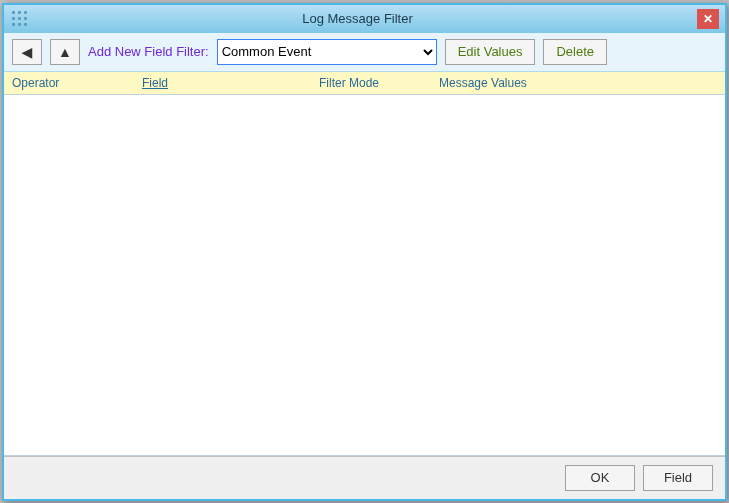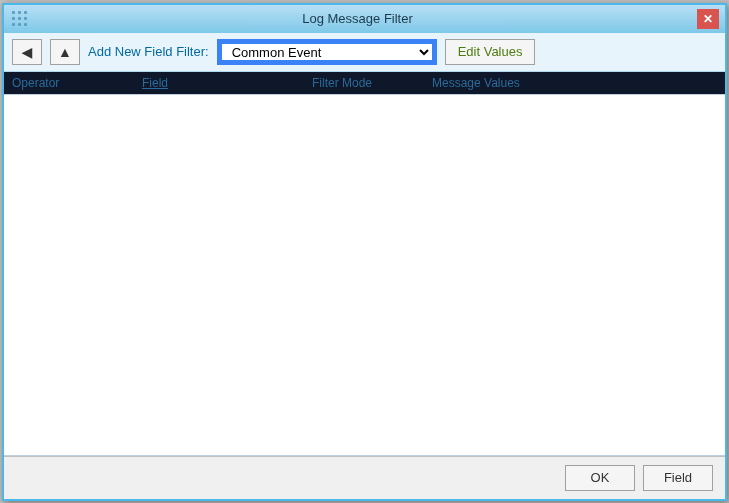--- a/index.html
+++ b/index.html
@@ -88,57 +88,57 @@
       background: #f5f5f5;
       border: 1px solid #a0a0a0;
       cursor: pointer;
       display: flex;
       align-items: center;
       justify-content: center;
       font-size: 14px;
       color: #333;
     }
     .filter-label {
-      color: #0369a1;
+      color: #6d28d9;
       white-space: nowrap;
     }
     .filter-select {
       width: 220px;
       height: 26px;
-      border: 5px solid #3b82f6;
+      border: 1px solid #3b82f6;
       background: white;
-      padding: 0 6px;
+      padding: 0 0;
       font-size: 13px;
       cursor: pointer;
     }
     .toolbar-btn {
       height: 26px;
       padding: 0 12px;
       background: #f5f5f5;
       border: 1px solid #a0a0a0;
       cursor: pointer;
       font-size: 13px;
       color: #4d7c0f;
       white-space: nowrap;
     }
     .table-header {
       display: flex;
-      background: #0f172a;
+      background: #fef9c3;
       border-bottom: 1px solid #c0d0dc;
       padding: 4px 8px;
       flex-shrink: 0;
     }
     .table-header-cell {
       font-size: 12px;
       color: #2a6a9a;
       font-weight: normal;
     }
     .col-operator { width: 130px; }
     .col-field { width: 170px; text-decoration: underline; }
-    .col-filtermode { width: 120px; }
+    .col-filtermode { width: 120px; margin-left: 7px; }
     .col-filteredvalues { flex: 1; }
     .table-body {
       flex: 1;
       background: white;
       border-bottom: 1px solid #c0d0dc;
       overflow-y: auto;
     }
     .footer {
       background: #f0f0f0;
       border-top: 1px solid #c0c0c0;
@@ -184,20 +184,21 @@
   </div>
 
   <div class="toolbar">
     <button class="nav-btn">◀</button>
     <button class="nav-btn">▲</button>
     <span class="filter-label">Add New Field Filter:</span>
     <select class="filter-select">
       <option>Common Event</option>
     </select>
     <button class="toolbar-btn">Edit Values</button>
+    <button class="toolbar-btn">Delete</button>
   </div>
 
   <div class="table-header">
     <div class="table-header-cell col-operator">Operator</div>
     <div class="table-header-cell col-field">Field</div>
     <div class="table-header-cell col-filtermode">Filter Mode</div>
     <div class="table-header-cell col-filteredvalues">Message Values</div>
   </div>
 
   <div class="table-body">

